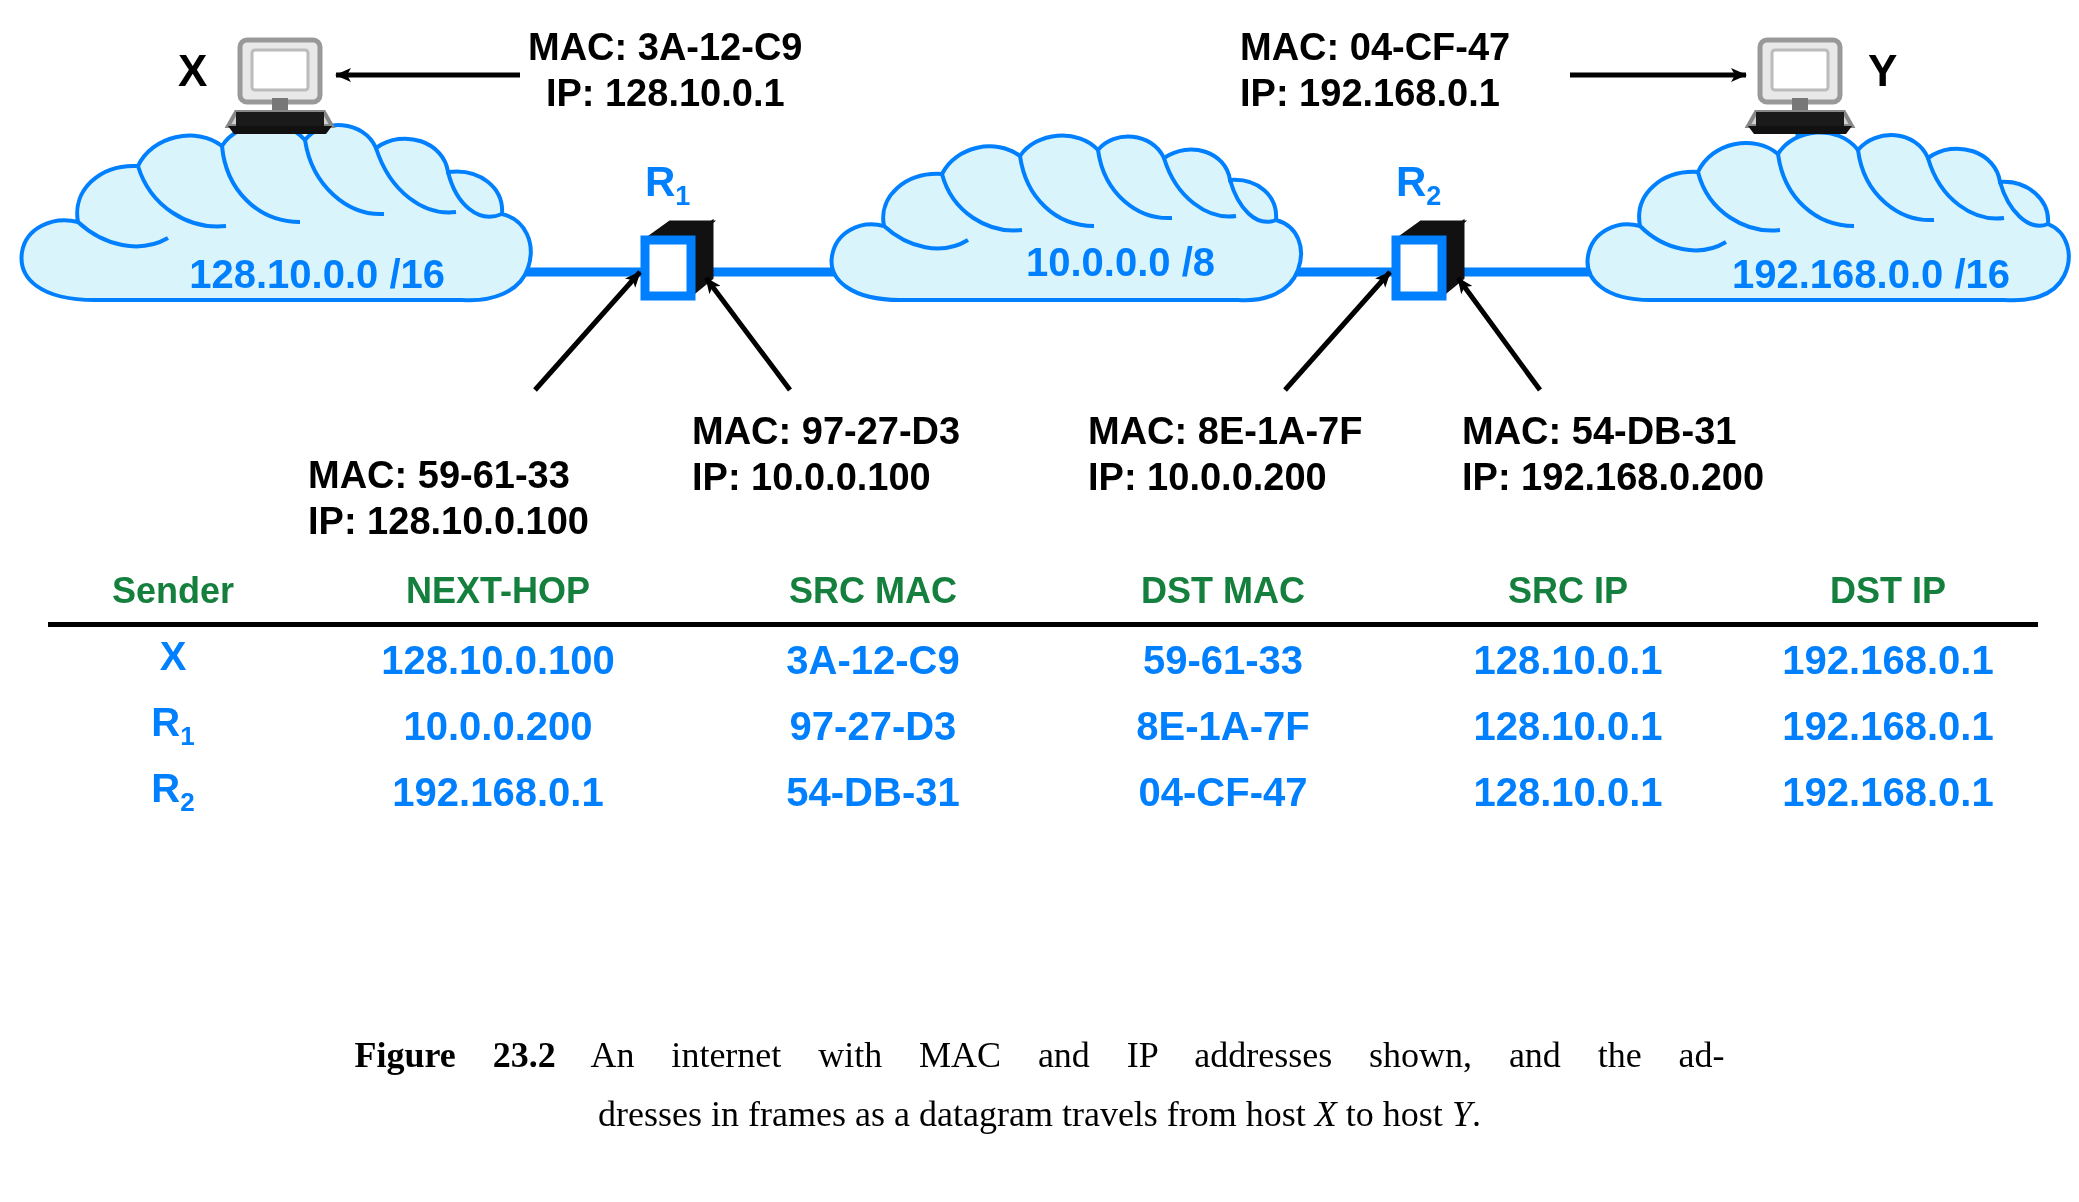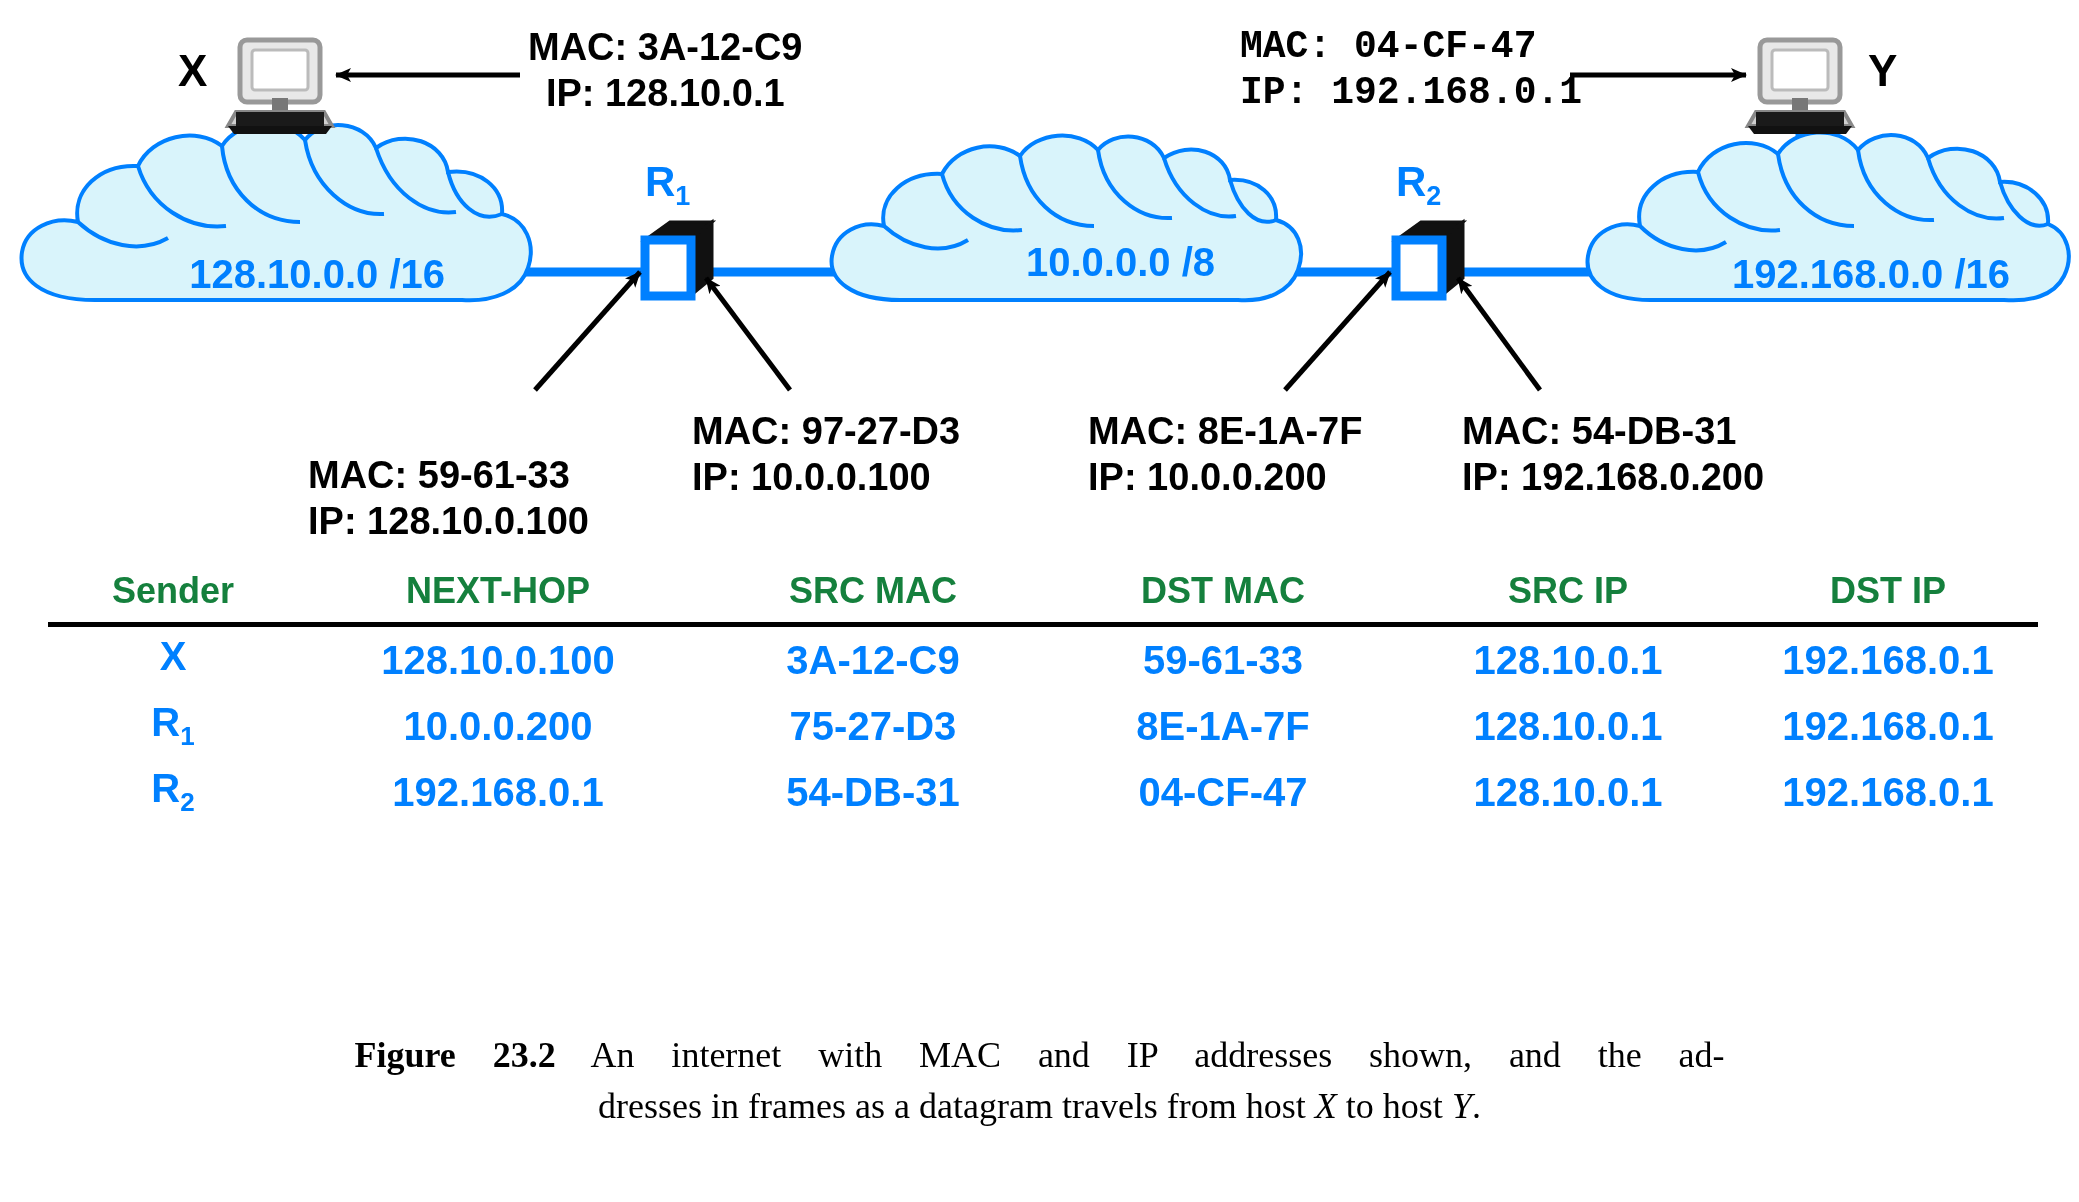--- a/index.html
+++ b/index.html
@@ -42,21 +42,21 @@
   table.frames td sub{font-size:26px;}
   table.frames thead tr.hdr{border-bottom:0;}
   .rule{height:5px;background:#000;width:1990px;margin-left:48px;}
 
   
   .caption{position:absolute;left:0;top:1030px;width:2079px;
            font-family:"Liberation Serif",serif;font-size:36px;color:#000;
            text-align:center;line-height:1.42;}
   .caption .cl1{display:block;width:1370px;margin:0 auto;text-align:justify;
                 text-align-last:justify;}
-  .caption .cl2{display:block;width:1370px;margin:0 auto;text-align:center;}
+  .caption .cl2{display:block;width:1370px;margin:8px auto;text-align:center;}
   .caption b{font-weight:bold;}
   .caption i{font-style:italic;}
 
   svg{display:block;}
 </style>
 </head>
 <body>
 
 <div class="stage">
 
@@ -180,21 +180,21 @@
   </svg>
 
   <div class="abs hostletter" style="left:178px;top:46px;">X</div>
   <div class="abs hostletter" style="left:1868px;top:46px;">Y</div>
 
   <div class="abs annot" style="left:528px;top:24px;text-align:center;">
     <div>MAC: 3A-12-C9</div>
     <div>IP: 128.10.0.1</div>
   </div>
 
-  <div class="abs annot" style="left:1240px;top:24px;font-family:Liberation Mono, monospace;">
+  <div class="abs annot" style="left:1240px;top:24px;">
     <div>MAC: 04-CF-47</div>
     <div>IP: 192.168.0.1</div>
   </div>
 
   <div class="abs cloudlabel" style="left:105px;top:252px;width:340px;">128.10.0.0 /16</div>
   <div class="abs cloudlabel" style="left:915px;top:240px;width:300px;">10.0.0.0 /8</div>
   <div class="abs cloudlabel" style="left:1650px;top:252px;width:360px;">192.168.0.0 /16</div>
 
   <div class="abs routerlabel" style="left:645px;top:158px;">
     <span>R</span><sub>1</sub>
@@ -259,21 +259,21 @@
           <td><span>X</span><sub></sub></td>
           <td>128.10.0.100</td>
           <td>3A-12-C9</td>
           <td>59-61-33</td>
           <td>128.10.0.1</td>
           <td>192.168.0.1</td>
         </tr>
         <tr>
           <td><span>R</span><sub>1</sub></td>
           <td>10.0.0.200</td>
-          <td>75-27-D3</td>
+          <td>97-27-D3</td>
           <td>8E-1A-7F</td>
           <td>128.10.0.1</td>
           <td>192.168.0.1</td>
         </tr>
         <tr>
           <td><span>R</span><sub>2</sub></td>
           <td>192.168.0.1</td>
           <td>54-DB-31</td>
           <td>04-CF-47</td>
           <td>128.10.0.1</td>

